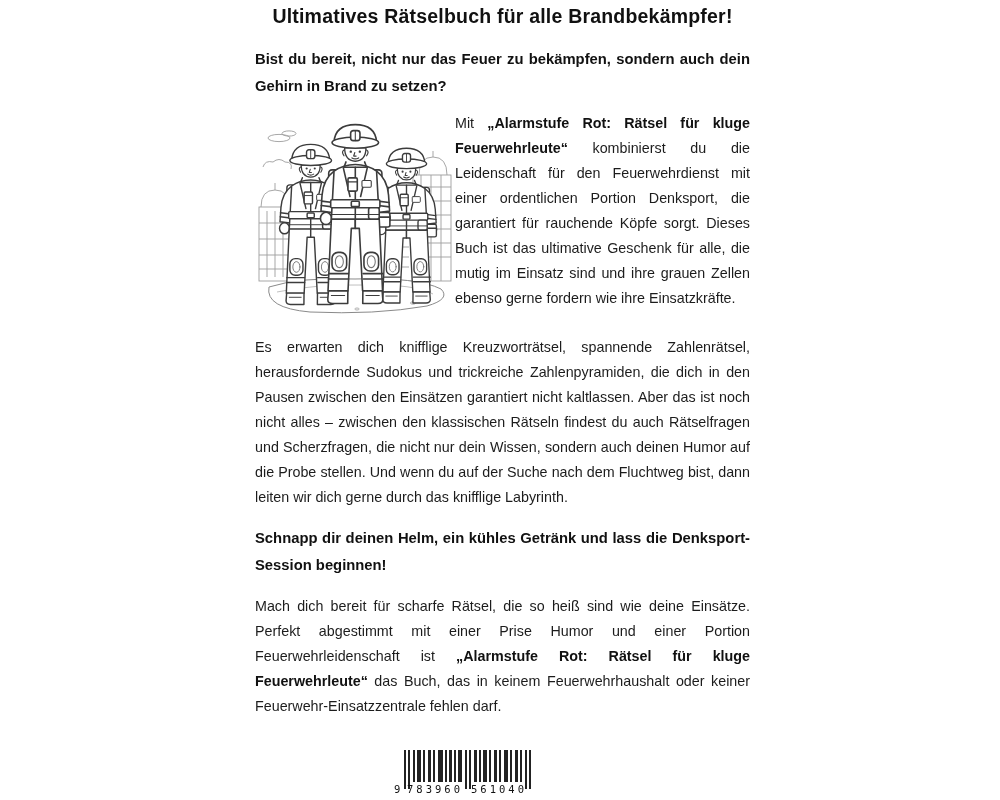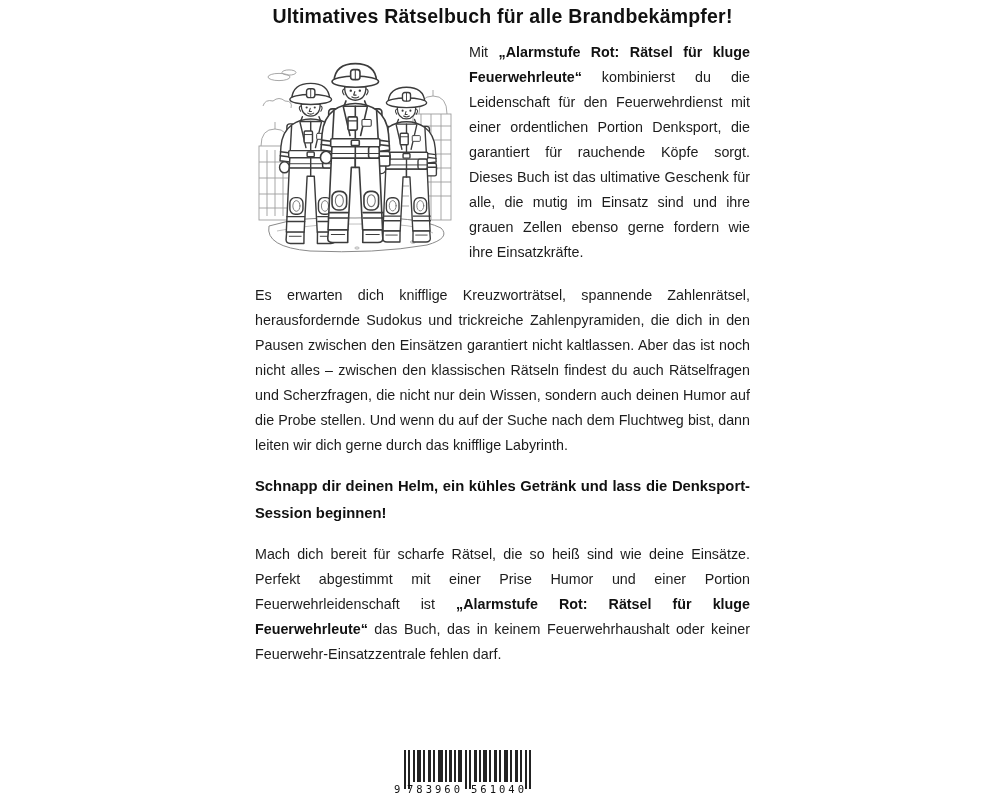--- a/index.html
+++ b/index.html
@@ -11,21 +11,21 @@
   .headline{
     margin:0;padding-top:3px;font-size:19.5px;line-height:26px;
     font-weight:700;text-align:center;letter-spacing:.2px;color:#111;
   }
   .para{
     margin:0;text-align:justify;font-size:14.3px;line-height:25px;
     hyphens:auto;-webkit-hyphens:auto;
   }
   .para.bold{font-weight:700;font-size:14.8px;line-height:27px;color:#111;}
   .intro{margin-top:17px;}
-  .media-row{display:flex;align-items:center;gap:14px;margin-top:11px;}
+  .media-row{display:flex;align-items:flex-start;margin-top:11px;}
   .illustration{
     flex:none;width:200px;height:206px;background:#fff;
   }
   .illustration svg{display:block;width:100%;height:100%;}
   .para-right{flex:1;}
   .p2{margin-top:18px;}
   .p3{margin-top:15px;}
   .outro{margin-top:15px;}
   strong{font-weight:700;color:#111;}
 
@@ -53,20 +53,21 @@
   .bd-right{width:66px;text-align:center;letter-spacing:3px;}
 </style>
 </head>
 <body>
 
 <div class="page">
   <div class="content">
 
     <h1 class="headline">Ultimatives Rätselbuch für alle Brandbekämpfer!</h1>
 
+    <p class="para bold intro">Bist du bereit, nicht nur das Feuer zu bekämpfen, sondern auch dein Gehirn in Brand zu setzen?</p>
 
     <div class="media-row">
       <div class="illustration" title="Drei Feuerwehrleute – Ausmalbild">
         <svg viewBox="0 0 200 206" xmlns="http://www.w3.org/2000/svg">
           <defs>
             <g id="ff" fill="#ffffff" stroke="#3c3c3c" stroke-width="1.2" stroke-linecap="round" stroke-linejoin="round">
 
               <rect x="10" y="36" width="7" height="23" rx="2.5"></rect>
               <rect x="43" y="36" width="7" height="23" rx="2.5"></rect>
 

